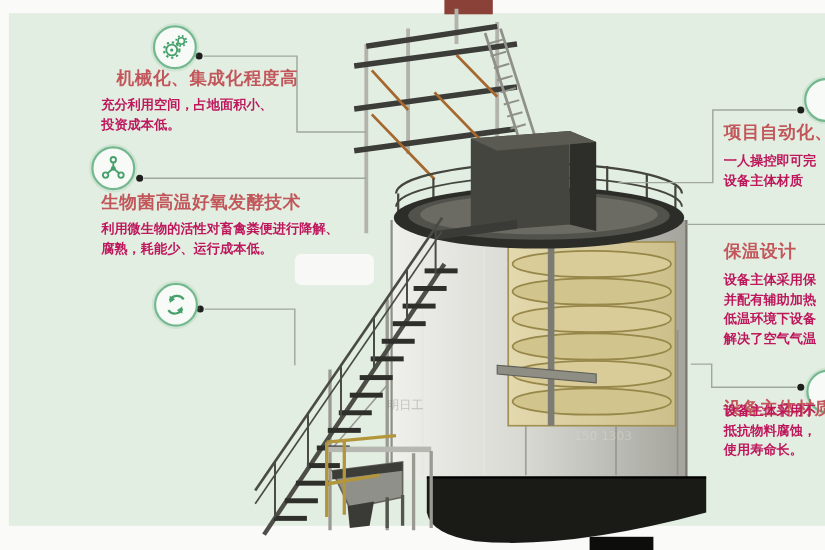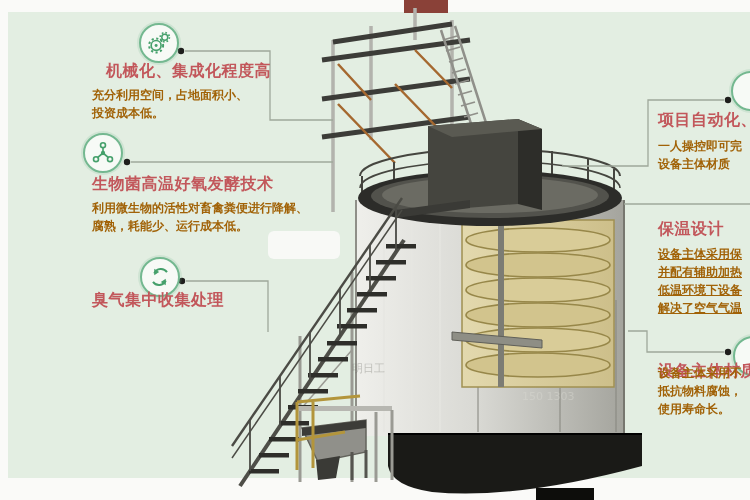--- a/index.html
+++ b/index.html
@@ -5,26 +5,26 @@
   html,body{margin:0;padding:0;}
   .page{position:relative;width:750px;height:500px;background:#fafaf8;overflow:hidden;
         font-family:"DejaVu Sans","Liberation Sans",sans-serif;}
   .panel{position:absolute;left:8px;top:12px;right:0;bottom:22px;background:#e3eee2;}
   .scene{position:absolute;left:0;top:0;}
   .t{position:absolute;}
   .badge{position:absolute;width:36px;height:36px;border-radius:50%;background:#f7faf6;
          border:2px solid #74b890;box-shadow:0 0 0 2px rgba(116,184,144,.18);
          display:flex;align-items:center;justify-content:center;}
   .ann-title{font-size:16px;font-weight:bold;color:#c2575b;letter-spacing:.5px;white-space:nowrap;}
-  .ann-body{font-size:12px;font-weight:600;color:#a16207;line-height:18px;white-space:pre-line;}
+  .ann-body{font-size:12px;font-weight:600;color:#be185d;line-height:18px;white-space:pre-line;}
   .a1-icon{left:139px;top:23px;} .a1-title{left:92px;top:61px;margin-left:14px;} .a1-body{left:92px;top:86px;}
   .a2-icon{left:83px;top:133px;} .a2-title{left:92px;top:174px;} .a2-body{left:92px;top:199px;}
   .a3-icon{left:140px;top:257px;} .a3-title{left:92px;top:290px;} .a3-body{left:78px;top:314px;}
   .r1-icon{left:731px;top:71px;} .r1-title{left:658px;top:110px;} .r1-body{left:658px;top:137px;}
-  .r2-title{left:658px;top:219px;font-family:Liberation Mono, monospace;} .r2-body{left:658px;top:245px;text-decoration:underline;}
+  .r2-title{left:658px;top:219px;font-family:Liberation Mono, monospace;} .r2-body{left:658px;top:245px;}
   .r3-icon{left:733px;top:336px;} .r3-title{left:658px;top:361px;} .r3-body{left:658px;top:364px;}
   .white-chip{position:absolute;left:268px;top:231px;width:72px;height:28px;background:#fafaf8;
               border-radius:6px;opacity:.9;}
 </style>
 </head>
 <body>
 
 <div class="page">
   <div class="panel"></div>
   <div class="white-chip"></div>
@@ -191,21 +191,20 @@
   <div class="badge a3-icon">
     <svg width="28" height="28" viewBox="0 0 34 34">
       <g stroke="#45a06b" stroke-width="2.4" fill="none">
         <path d="M 25.5 11 A 9 9 0 0 0 10 12.5"></path>
         <path d="M 8.5 23 A 9 9 0 0 0 24 21.5"></path>
       </g>
       <polygon points="10,7 10,15 16,11" fill="#45a06b"></polygon>
       <polygon points="24,27 24,19 18,23" fill="#45a06b"></polygon>
     </svg>
   </div>
-  <div class="t ann-title a3-title">臭气集中收集处理</div>
 
   <div class="badge r1-icon"></div>
   <div class="t ann-title r1-title">项目自动化、</div>
   <div class="t ann-body r1-body">一人操控即可完
 设备主体材质</div>
 
   <div class="t ann-title r2-title">保温设计</div>
   <div class="t ann-body r2-body">设备主体采用保
 并配有辅助加热
 低温环境下设备

